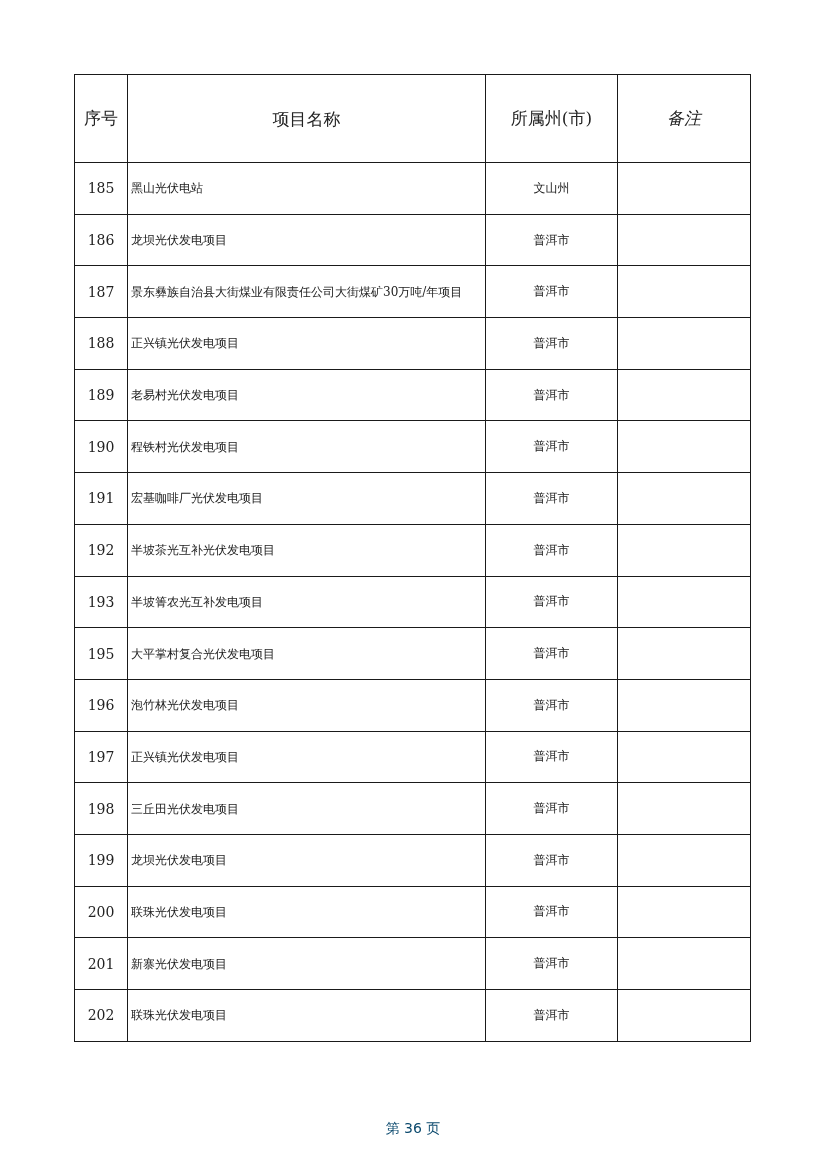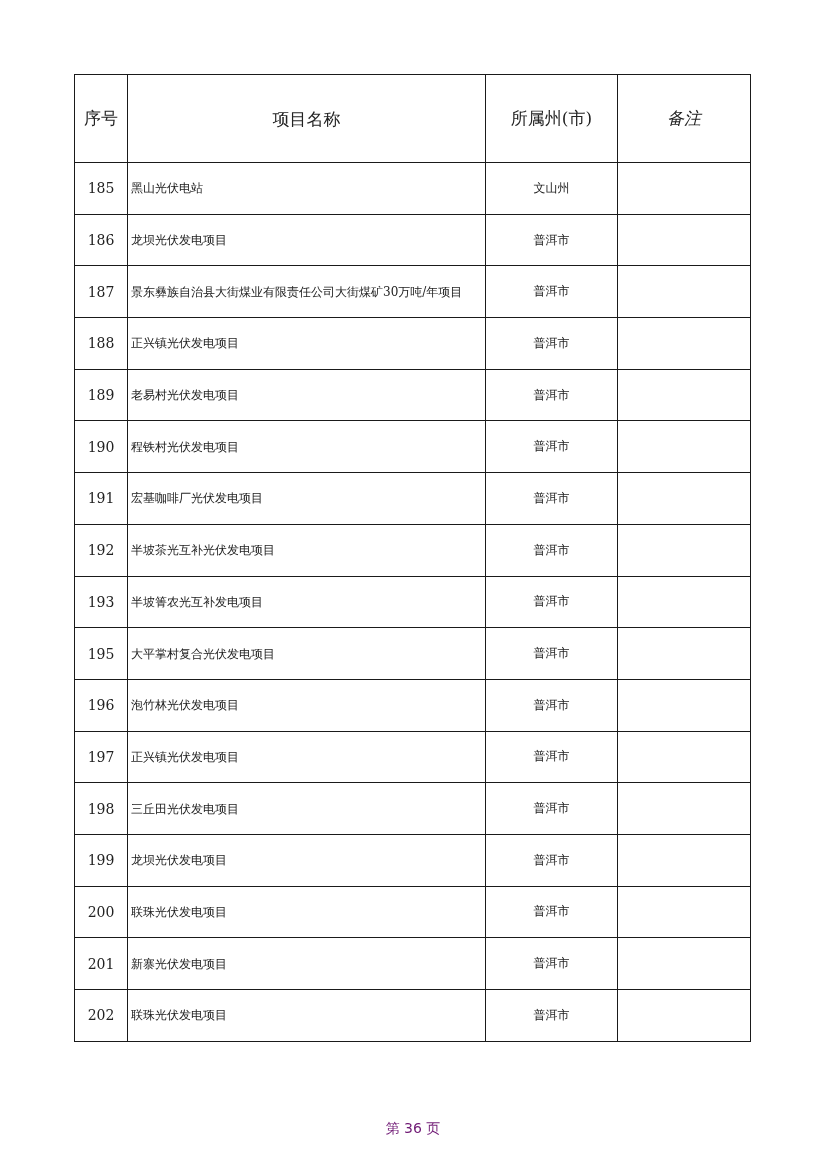--- a/index.html
+++ b/index.html
@@ -9,21 +9,21 @@
                 border-collapse: collapse; table-layout: fixed; }
   .page-table td, .page-table th { border: 1.3px solid #1a1a1a; padding: 0; }
   .page-table th { height: 87px; font-weight: normal; font-size: 17px; text-align: center; vertical-align: middle; }
   .page-table td { height: 50.7px; font-size: 12px; vertical-align: middle; }
   .c-no { width: 52px; text-align: center; }
   .c-name { width: 357px; text-align: left; padding-left: 3px !important; line-height: 14px; }
   .c-region { width: 131px; text-align: center; }
   .c-note { width: 132px; font-style: italic; }
   td.c-no { font-size: 14px; }
   .footer { position: absolute; top: 1120px; left: 0; width: 826px; text-align: center;
-            font-family: "DejaVu Sans", "Liberation Sans", sans-serif; font-size: 14px; color: #701a75; }
+            font-family: "DejaVu Sans", "Liberation Sans", sans-serif; font-size: 14px; color: #0c4a6e; }
 </style>
 </head>
 <body>
 
 <table class="page-table">
   <thead>
     <tr>
       <th class="c-no">序号</th>
       <th class="c-name" style="text-align:center;padding-left:0!important;">项目名称</th>
       <th class="c-region">所属州(市)</th>

